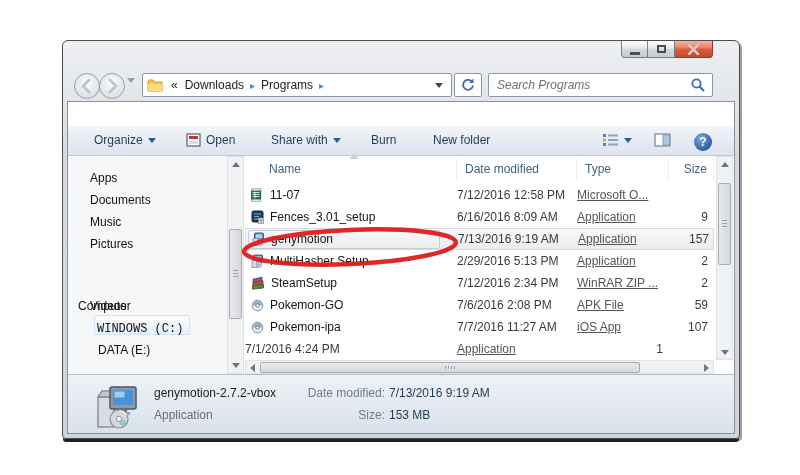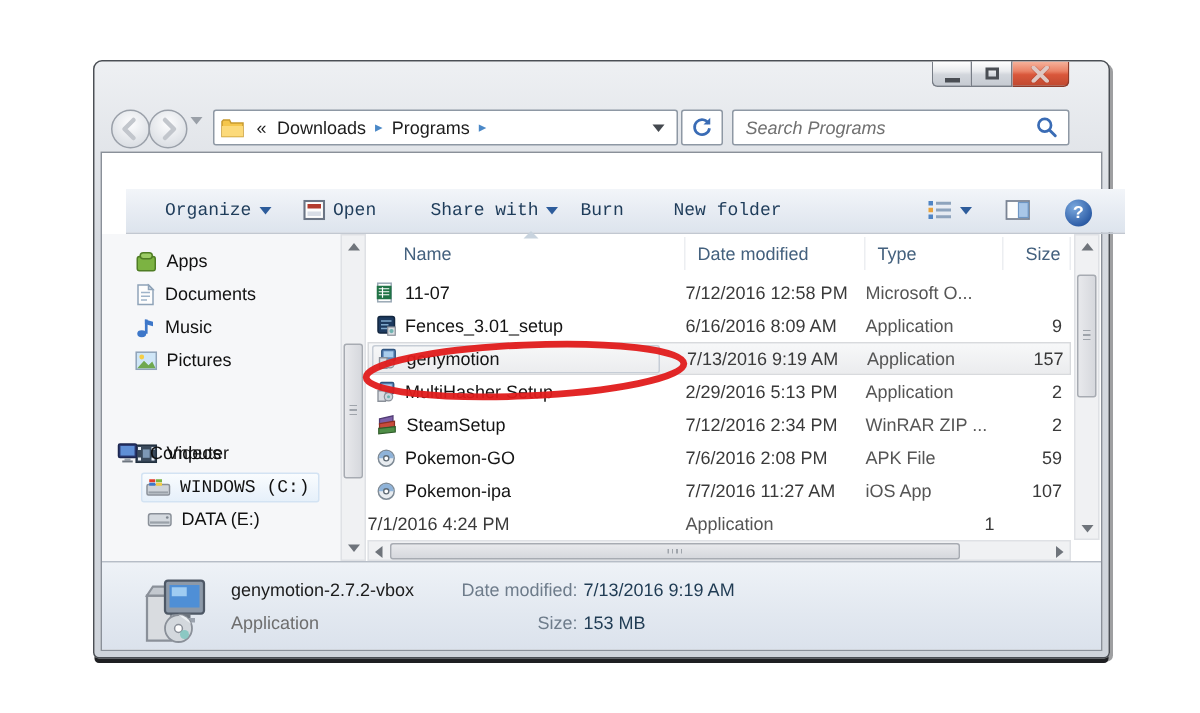--- a/index.html
+++ b/index.html
@@ -40,29 +40,29 @@
   .tri-down { width:0; height:0; border-left:4px solid transparent; border-right:4px solid transparent; border-top:5px solid #44494f; }
   .tri-down.blue { border-top-color:#2d5c9b; }
 
   
   .client { position:absolute; left:4px; top:60px; width:668px; height:333px;
             background:#fff; border:1px solid #8a9099; box-sizing:border-box; }
   .menubar { position:absolute; left:0; top:0; width:100%; height:24px; background:#f6f7f9;
              border-bottom:1px solid #e2e5ea; }
   .menu-item { position:absolute; top:4px; display:inline-block; color:#1a1a1a; }
   .menu-item::first-letter { text-decoration:underline; }
-  .toolbar { position:absolute; left:16px; top:24px; width:100%; height:30px;
+  .toolbar { position:absolute; left:0; top:24px; width:100%; height:30px;
              background:linear-gradient(#f2f5f9,#e7ecf3 50%,#dde4ed);
-             border-bottom:1px solid #c2c8d1; box-sizing:border-box; color:#1e3c5a;font-family:Liberation Mono, monospace; }
+             border-bottom:1px solid #c2c8d1; box-sizing:border-box; color:#1e3c5a; }
   .tb-item { position:absolute; top:7px; display:flex; align-items:center; gap:5px; color:#1e3c5a; }
 
   
   .main { position:absolute; left:0; top:54px; width:100%; height:218px; background:#fff; }
   .sidebar { position:absolute; left:0; top:0; width:159px; height:218px; background:#f6f7f9; }
-  .side-item { position:absolute; display:flex; align-items:center; gap:6px; height:18px; color:#111; }
+  .side-item { position:absolute; display:flex; align-items:center; gap:6px; height:18px; color:#111;flex-direction:column; }
   .side-sel { background:linear-gradient(#f9fcfe,#e6f0fa); border:1px solid #d3e3f3; border-radius:2px; padding:0 6px 0 2px; }
 
   
   .sb-track { position:absolute; background:#f0f1f3; border:1px solid #dfe1e5; box-sizing:border-box; }
   .sb-thumb { position:absolute; background:linear-gradient(90deg,#e8e9ec,#d6d8dd); border:1px solid #a7abb2;
               border-radius:2px; box-sizing:border-box; }
   .sb-thumb.h { background:linear-gradient(#e8e9ec,#d6d8dd); }
   .grip-v::after { content:""; position:absolute; left:3px; right:3px; top:50%; margin-top:-4px; height:8px;
       background:repeating-linear-gradient(#9fa4ab 0 1px,#fff0 1px 3px); }
   .grip-h::after { content:""; position:absolute; top:3px; bottom:3px; left:50%; margin-left:-5px; width:10px;
@@ -76,21 +76,21 @@
   
   .list { position:absolute; left:177px; top:0; width:469px; height:218px; background:#fff; }
   .lhead { position:absolute; left:0; top:2px; width:469px; height:22px; display:grid;
            grid-template-columns:212px 120px 92px 45px; color:#44617e; }
   .lhead > div { border-right:1px solid #eceef1; line-height:22px; padding-left:8px; box-sizing:border-box; }
   .sortcaret { position:absolute; left:104px; top:-2px; width:0; height:0;
            border-left:5px solid transparent; border-right:5px solid transparent; border-bottom:5px solid #c8d3de; }
   .rows { position:absolute; left:0; top:28px; width:469px; }
   .frow { display:grid; grid-template-columns:212px 120px 92px 45px; height:22px; line-height:22px; }
   .frow .ncell { display:flex; align-items:center; gap:6px; padding-left:6px; color:#141414; white-space:nowrap; overflow:hidden; }
-  .frow .dcell { color:#3a3a3a; } .frow .tcell { color:#555; }
+  .frow .dcell { color:#3a3a3a; } .frow .tcell { color:#555;text-decoration:underline; }
   .frow .scell { color:#3a3a3a; text-align:right; padding-right:6px; }
   .frow.selected { background:linear-gradient(#f7f8f9,#ebecee); border:1px solid #d8dadd; box-sizing:border-box; line-height:20px; }
   .frow.selected .ncell { position:relative; }
   .namebox { border:1px solid #c6cdd6; border-radius:2px; position:absolute; left:2px; top:1px; width:190px; height:17px; }
 
   
   .details { position:absolute; left:0; top:272px; width:666px; height:59px;
              background:linear-gradient(#eef2f7,#e2e8f0 60%,#dbe2ec);
              border-top:1px solid #b6bdc7; box-sizing:border-box; }
   .dlabel { color:#6e7c8b; } .dvalue { color:#1f3b53; }

